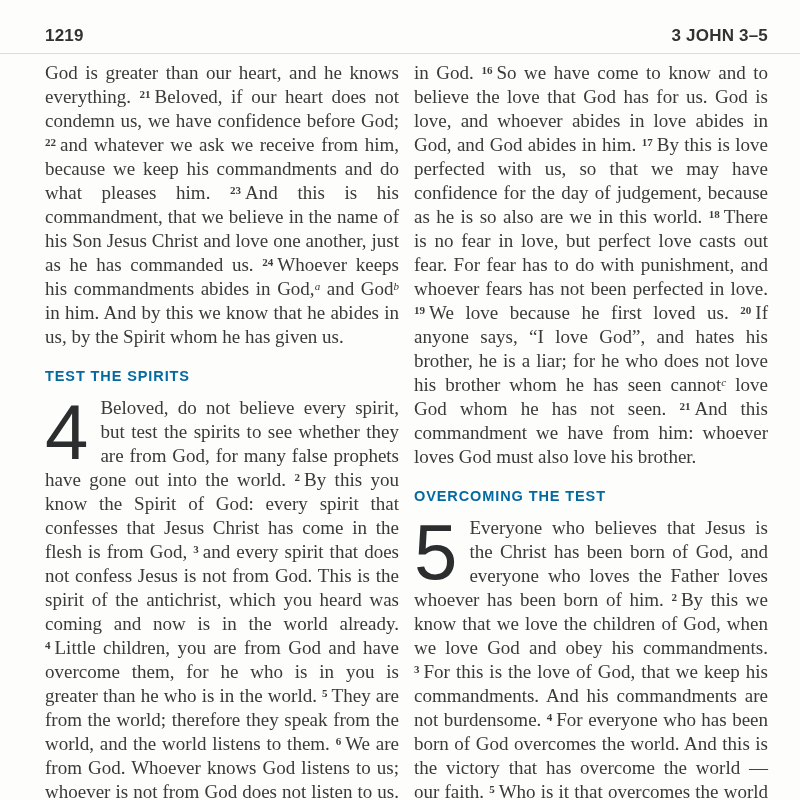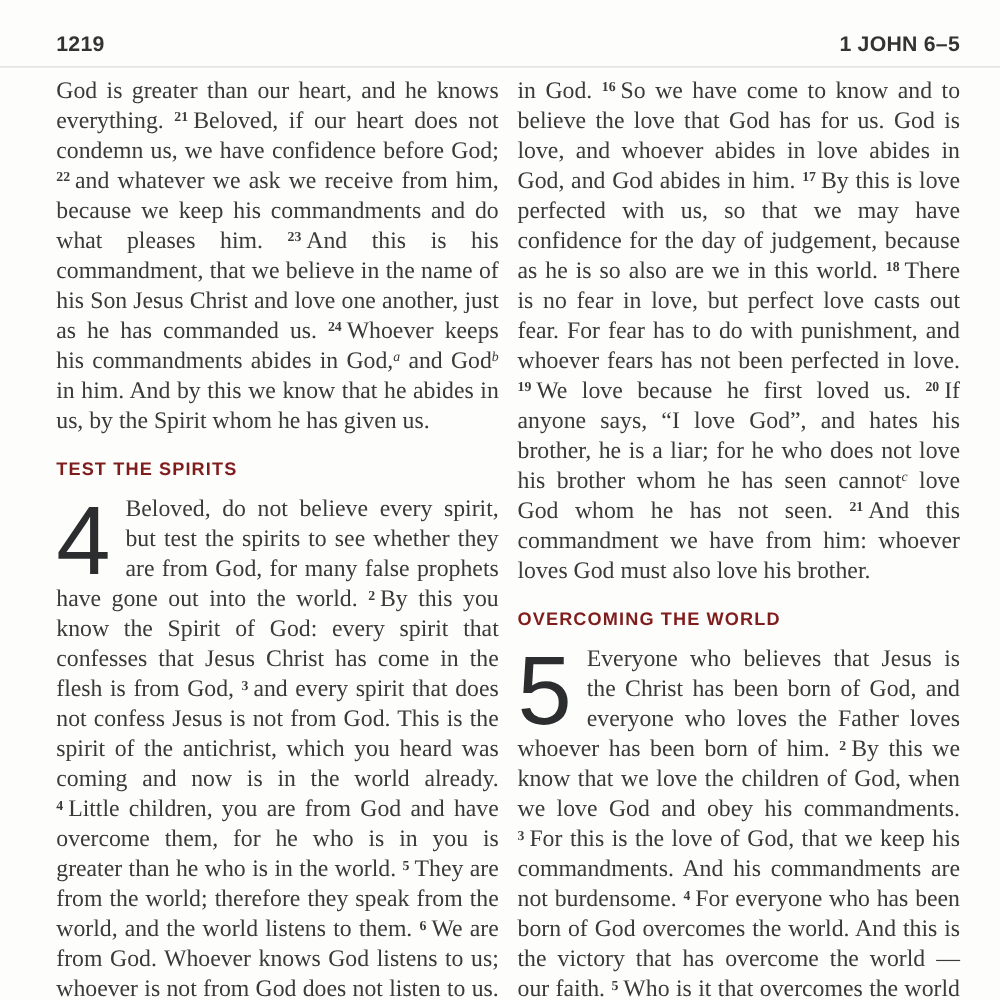--- a/index.html
+++ b/index.html
@@ -43,21 +43,21 @@
     line-height: 24px;
     color: #3a3a3b;
     text-align: justify;
   }
   .para { margin: 0; }
   .section-heading {
     font-family: "Liberation Sans", sans-serif;
     font-weight: bold;
     font-size: 14.5px;
     letter-spacing: 0.9px;
-    color: #7f1d1d;
+    color: #0369a1;
     margin: 15px 0 8px 0;
     text-align: left;
   }
   .chapter-para { margin: 0; }
   .chapter-num {
     float: left;
     font-family: "Liberation Sans", sans-serif;
     font-weight: 200;
     font-size: 78px;
     line-height: 64px;
@@ -82,38 +82,38 @@
     top: -0.5em;
   }
 </style>
 </head>
 <body>
 
 <div class="page">
 
   <div class="page-header">
     <span>1219</span>
-    <span>1 JOHN 6–5</span>
+    <span>3 JOHN 3–5</span>
   </div>
 
   <div class="header-rule"></div>
 
   <div class="columns">
 
     <div class="column">
       <p class="para"><span>God is greater than our heart, and he knows everything. </span><sup class="verse-num">21</sup><span>Beloved, if our heart does not condemn us, we have confidence before God; </span><sup class="verse-num">22</sup><span>and whatever we ask we receive from him, because we keep his commandments and do what pleases him. </span><sup class="verse-num">23</sup><span>And this is his commandment, that we believe in the name of his Son Jesus Christ and love one another, just as he has commanded us. </span><sup class="verse-num">24</sup><span>Whoever keeps his commandments abides in God,</span><sup class="footnote-mark">a</sup><span> and God</span><sup class="footnote-mark">b</sup><span> in him. And by this we know that he abides in us, by the Spirit whom he has given us.</span></p>
 
       <h2 class="section-heading">TEST THE SPIRITS</h2>
 
       <p class="para chapter-para"><span class="chapter-num">4</span><span><span>Beloved, do not believe every spirit, but test the spirits to see whether they are from God, for many false prophets have gone out into the world. </span><sup class="verse-num">2</sup><span>By this you know the Spirit of God: every spirit that confesses that Jesus Christ has come in the flesh is from God, </span><sup class="verse-num">3</sup><span>and every spirit that does not confess Jesus is not from God. This is the spirit of the antichrist, which you heard was coming and now is in the world already. </span><sup class="verse-num">4</sup><span>Little children, you are from God and have overcome them, for he who is in you is greater than he who is in the world. </span><sup class="verse-num">5</sup><span>They are from the world; therefore they speak from the world, and the world listens to them. </span><sup class="verse-num">6</sup><span>We are from God. Whoever knows God listens to us; whoever is not from God does not listen to us. By this we know the Spirit of truth and the spirit of error.</span></span></p>
     </div>
 
     <div class="column">
       <p class="para"><span>in God. </span><sup class="verse-num">16</sup><span>So we have come to know and to believe the love that God has for us. God is love, and whoever abides in love abides in God, and God abides in him. </span><sup class="verse-num">17</sup><span>By this is love perfected with us, so that we may have confidence for the day of judgement, because as he is so also are we in this world. </span><sup class="verse-num">18</sup><span>There is no fear in love, but perfect love casts out fear. For fear has to do with punishment, and whoever fears has not been perfected in love. </span><sup class="verse-num">19</sup><span>We love because he first loved us. </span><sup class="verse-num">20</sup><span>If anyone says, “I love God”, and hates his brother, he is a liar; for he who does not love his brother whom he has seen cannot</span><sup class="footnote-mark">c</sup><span> love God whom he has not seen. </span><sup class="verse-num">21</sup><span>And this commandment we have from him: whoever loves God must also love his brother.</span></p>
 
-      <h2 class="section-heading">OVERCOMING THE WORLD</h2>
+      <h2 class="section-heading">OVERCOMING THE TEST</h2>
 
       <p class="para chapter-para"><span class="chapter-num">5</span><span><span>Everyone who believes that Jesus is the Christ has been born of God, and everyone who loves the Father loves whoever has been born of him. </span><sup class="verse-num">2</sup><span>By this we know that we love the children of God, when we love God and obey his commandments. </span><sup class="verse-num">3</sup><span>For this is the love of God, that we keep his commandments. And his commandments are not burdensome. </span><sup class="verse-num">4</sup><span>For everyone who has been born of God overcomes the world. And this is the victory that has overcome the world — our faith. </span><sup class="verse-num">5</sup><span>Who is it that overcomes the world except the one who believes that Jesus is the Son of God?</span></span></p>
 
     </div>
 
   </div>
 </div>
 
 </body></html>

